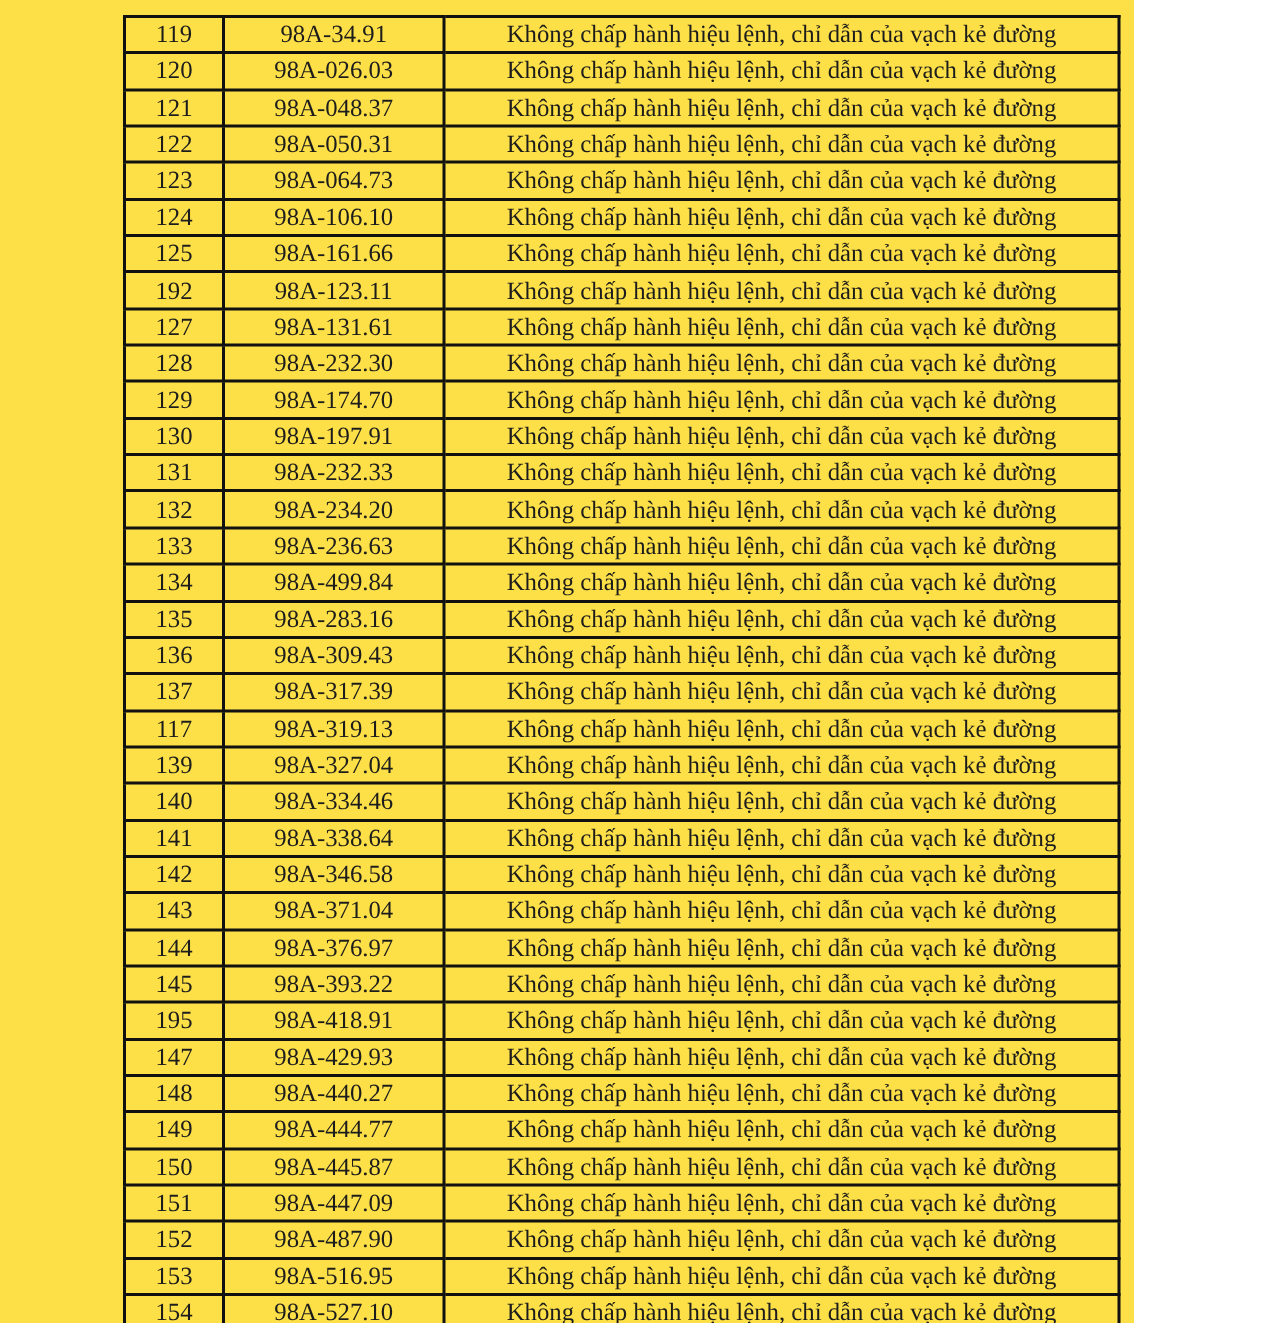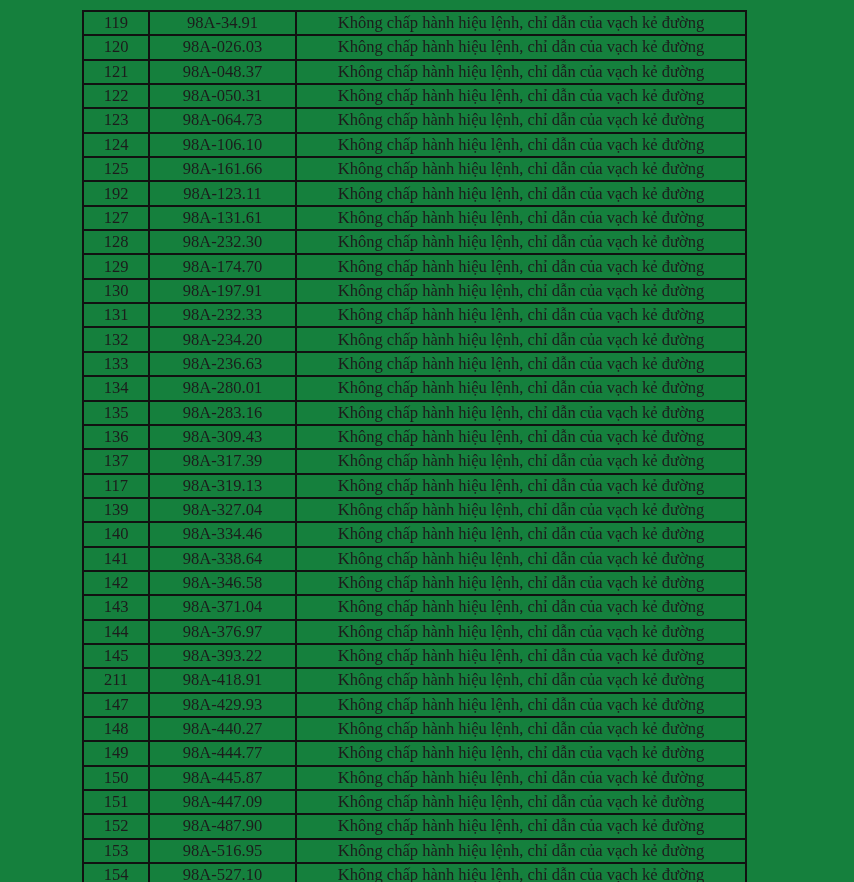--- a/index.html
+++ b/index.html
@@ -5,23 +5,23 @@
   html, body {
     margin: 0;
     padding: 0;
     background: #ffffff;
     width: 854px;
     height: 882px;
     overflow: hidden;
   }
   .page {
     position: relative;
-    width: 854px;
+    width: 756px;
     height: 882px;
-    background: #15803d;
+    background: #fde047;
     font-family: "Liberation Serif", "DejaVu Serif", serif;
     color: #1c1c1c;
   }
   table.violations {
     position: absolute;
     left: 82px;
     top: 10px;
     width: 663px;
     border-collapse: collapse;
     table-layout: fixed;
@@ -137,21 +137,21 @@
   </tr>
 
   <tr>
     <td>133</td>
     <td>98A-236.63</td>
     <td>Không chấp hành hiệu lệnh, chỉ dẫn của vạch kẻ đường</td>
   </tr>
 
   <tr>
     <td>134</td>
-    <td>98A-280.01</td>
+    <td>98A-499.84</td>
     <td>Không chấp hành hiệu lệnh, chỉ dẫn của vạch kẻ đường</td>
   </tr>
 
   <tr>
     <td>135</td>
     <td>98A-283.16</td>
     <td>Không chấp hành hiệu lệnh, chỉ dẫn của vạch kẻ đường</td>
   </tr>
 
   <tr>
@@ -208,21 +208,21 @@
     <td>Không chấp hành hiệu lệnh, chỉ dẫn của vạch kẻ đường</td>
   </tr>
 
   <tr>
     <td>145</td>
     <td>98A-393.22</td>
     <td>Không chấp hành hiệu lệnh, chỉ dẫn của vạch kẻ đường</td>
   </tr>
 
   <tr>
-    <td>211</td>
+    <td>195</td>
     <td>98A-418.91</td>
     <td>Không chấp hành hiệu lệnh, chỉ dẫn của vạch kẻ đường</td>
   </tr>
 
   <tr>
     <td>147</td>
     <td>98A-429.93</td>
     <td>Không chấp hành hiệu lệnh, chỉ dẫn của vạch kẻ đường</td>
   </tr>
 

